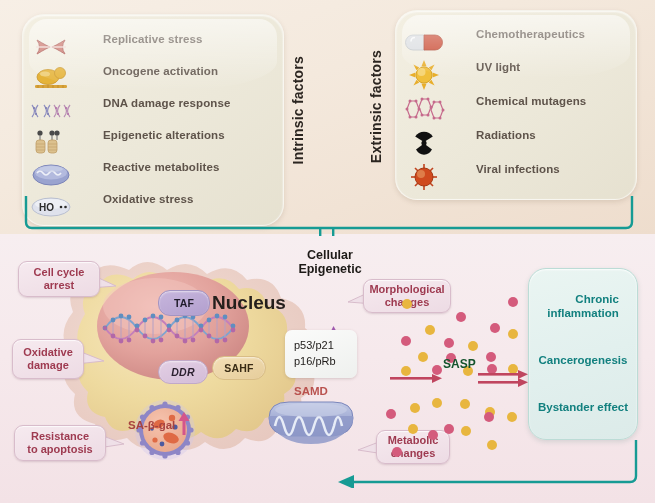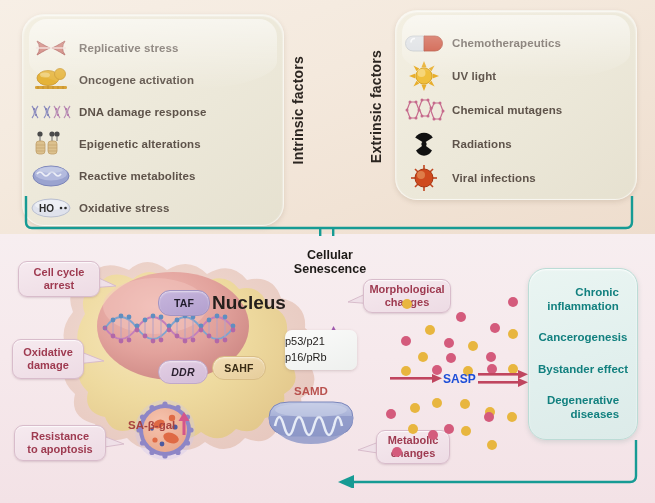--- a/index.html
+++ b/index.html
@@ -31,21 +31,21 @@
     content:"";position:absolute;left:6px;right:6px;top:4px;height:34%;
     border-radius:18px 18px 40% 40%;
     background:linear-gradient(180deg,rgba(255,255,255,.55),rgba(255,255,255,0));
     pointer-events:none;
   }
   #panel-intrinsic{left:22px;top:14px;width:260px;height:210px;}
   #panel-extrinsic{left:395px;top:10px;width:240px;height:188px;}
 
   .frow{
     position:absolute;left:0;width:100%;height:30px;
-    display:flex;align-items:center;
+    display:flex;gap:24px;
   }
   .ficon{
     width:56px;min-width:56px;height:28px;
     display:flex;align-items:center;justify-content:center;
   }
   .flabel{
     font-size:11.5px;color:#5e534a;font-weight:600;letter-spacing:.1px;
     white-space:nowrap;
   }
 
@@ -92,24 +92,24 @@
     font-style:italic;
   }
   #pill-sahf{
     left:212px;top:356px;width:52px;height:22px;
     background:linear-gradient(160deg,#f3dfb6,#e6cd9b);
     border:1px solid #d9bd86;box-shadow:inset 0 1px 2px rgba(255,255,255,.6);
     color:#3a2c15;
   }
 
   #box-p53{
-    position:absolute;left:285px;top:330px;width:72px;height:40px;
+    position:absolute;left:285px;top:330px;width:72px;height:48px;
     background:linear-gradient(160deg,#fbfbfa,#eef0ee);
     border-radius:7px;box-shadow:0 1px 3px rgba(120,90,90,.25);
-    display:flex;flex-direction:column;justify-content:center;padding-left:0;
+    display:flex;flex-direction:column;justify-content:center;padding-left:9px;
     box-sizing:border-box;
   }
   #box-p53 span{font-size:11px;color:#1f1c1a;line-height:1.45;}
 
   .samd-label{
     position:absolute;left:294px;top:385px;font-size:11.5px;font-weight:700;color:#b9524f;
   }
   .sabgal-label{
     position:absolute;left:128px;top:419px;font-size:11.5px;font-weight:700;color:#a7423f;
   }
@@ -125,21 +125,21 @@
     white-space:pre-line;padding:2px 5px;box-sizing:border-box;
   }
   #co-cellcycle{left:18px;top:261px;width:82px;height:36px;}
   #co-oxidative{left:12px;top:339px;width:72px;height:40px;}
   #co-resistance{left:14px;top:425px;width:92px;height:36px;}
   #co-morph{left:363px;top:279px;width:88px;height:34px;}
   #co-metab{left:376px;top:430px;width:74px;height:34px;}
 
   
   .sasp-label{
-    position:absolute;left:443px;top:372px;font-size:12px;font-weight:700;color:#1d4ed8;
+    position:absolute;left:443px;top:357px;font-size:12px;font-weight:700;color:#14532d;
   }
   .dot{position:absolute;border-radius:50%;}
 
   
   #outcomes{
     position:absolute;left:528px;top:268px;width:110px;height:172px;
     border-radius:18px;
     background:linear-gradient(165deg,#eaf5f2 0%,#e2f0ee 50%,#dcebe9 100%);
     border:1px solid #bcdcd6;
     box-shadow:0 2px 5px rgba(90,130,125,.2), inset 0 1px 2px rgba(255,255,255,.9);
@@ -389,21 +389,21 @@
       <g fill="#169b94">
         <rect x="297" y="32" width="2.4" height="11"></rect>
         <polygon points="294.2,41 302.2,41 298.2,49"></polygon>
         <rect x="310" y="32" width="2.4" height="11"></rect>
         <polygon points="307.2,41 315.2,41 311.2,49"></polygon>
       </g>
     </svg>
   </div>
 
   <div class="cent-label">Cellular
-Senescence</div>
+Epigenetic</div>
 
   <div class="cell-svg">
     <svg width="340" height="220" viewBox="0 0 340 220">
       <defs>
         <radialGradient id="cytoG" cx="35%" cy="35%" r="75%">
           <stop offset="0%" stop-color="#f7e7bf"></stop>
           <stop offset="55%" stop-color="#eeda9f"></stop>
           <stop offset="100%" stop-color="#e3c88c"></stop>
         </radialGradient>
         <radialGradient id="memG" cx="40%" cy="40%" r="80%">
@@ -634,22 +634,20 @@
       <polygon points="128,10 128,19 138,14.3"></polygon>
     </g>
   </svg>
   <div class="sasp-label">SASP</div>
 
   <div id="outcomes">
     <div class="outcome">Chronic
 inflammation</div>
     <div class="outcome">Cancerogenesis</div>
     <div class="outcome">Bystander effect</div>
-    <div class="outcome">Degenerative
-diseases</div>
   </div>
 
   <svg style="position:absolute;left:330px;top:440px;" width="312" height="48">
     <path d="M306 0 L306 36 Q306 42 300 42 L24 42" fill="none" stroke="#169b94" stroke-width="2.4" stroke-linecap="round"></path>
     <polygon points="24,35 24,49 8,42" fill="#169b94"></polygon>
   </svg>
 
 </div>
 
 </body></html>

